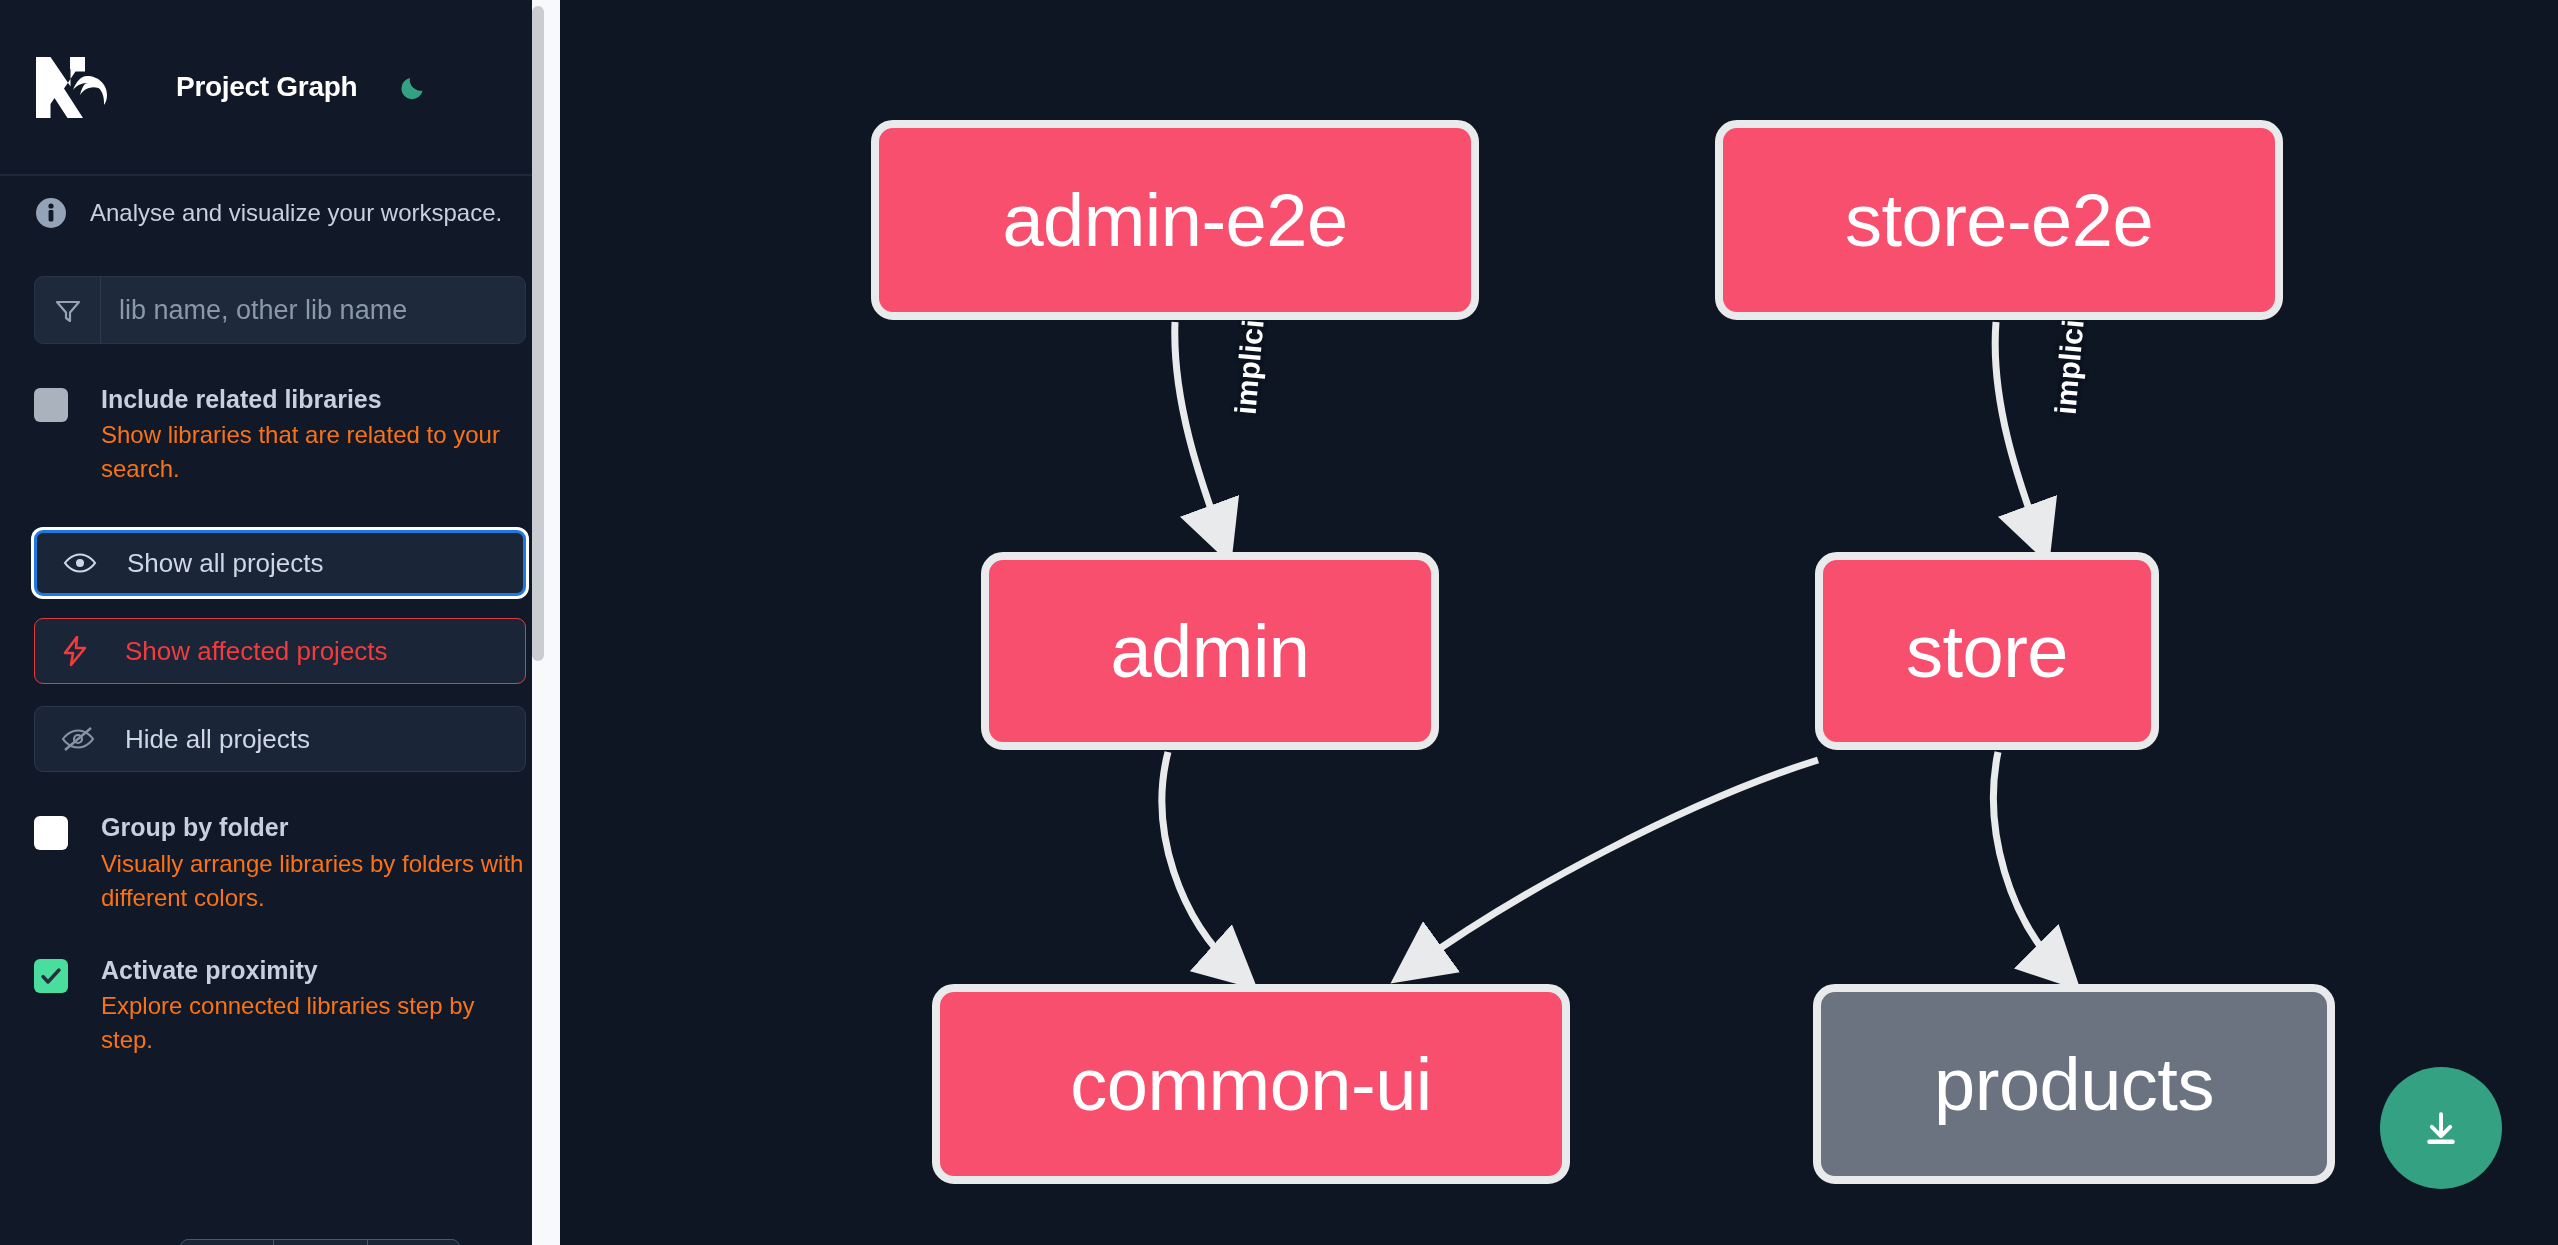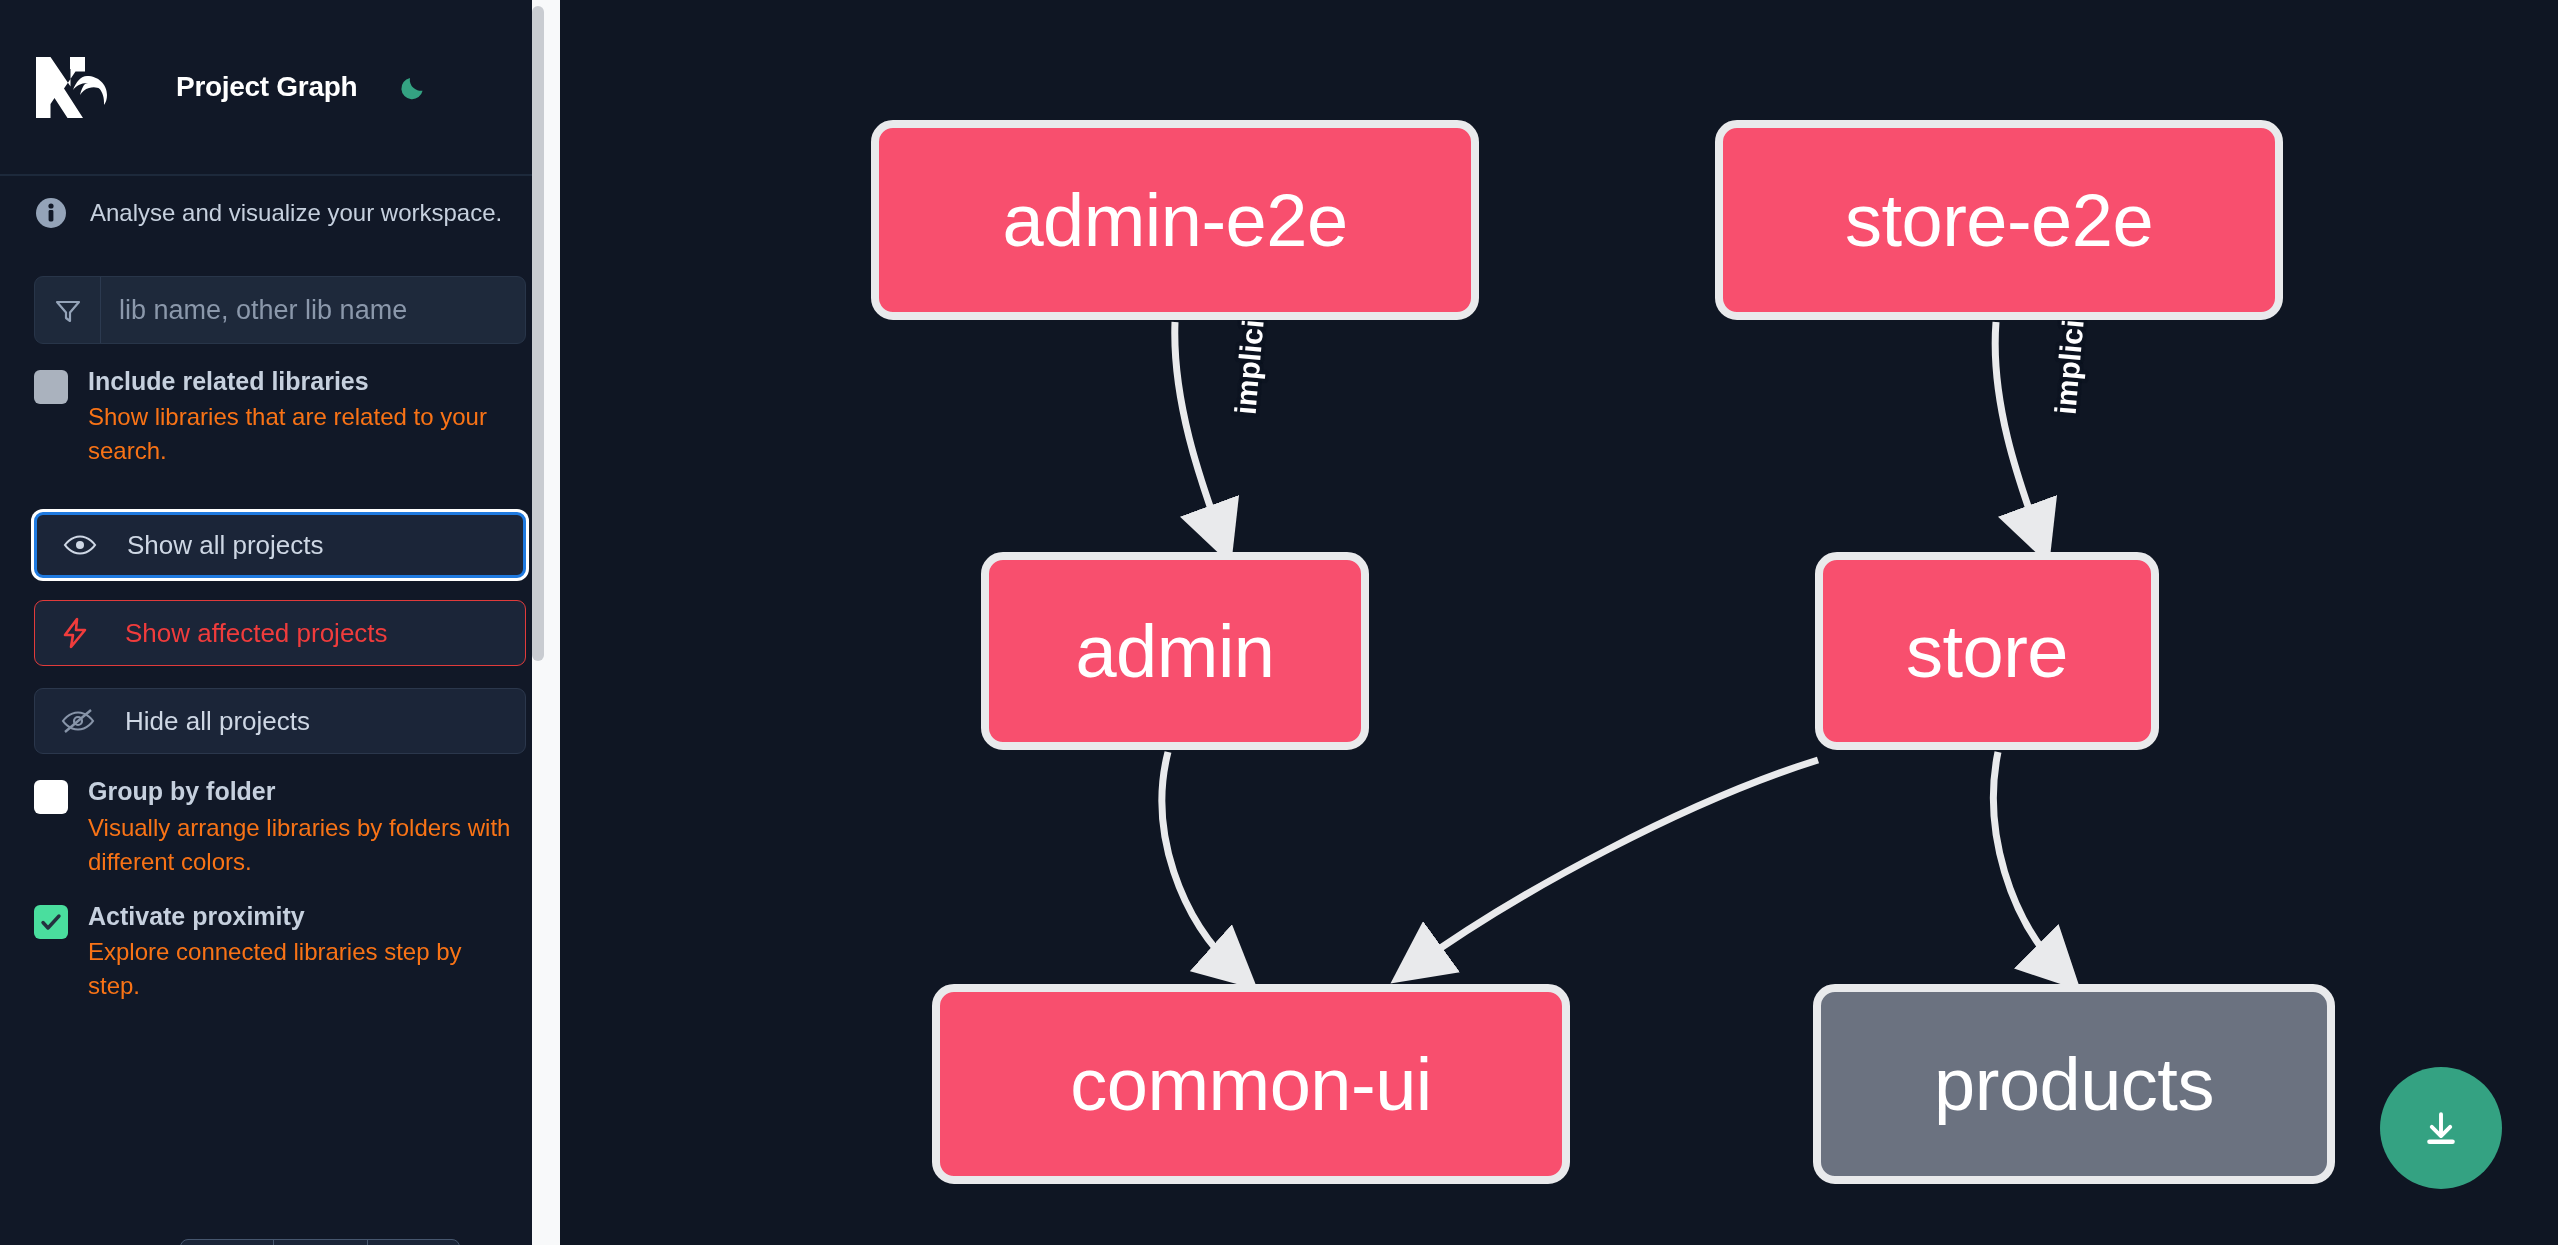--- a/index.html
+++ b/index.html
@@ -62,21 +62,21 @@
   }
   .search-input {
     flex: 1; height: 100%;
     background: transparent; border: none; outline: none;
     color: #fdba74; font-size: 27px;
     font-family: "Liberation Sans", sans-serif;
     padding-left: 18px;
   }
   .search-input::placeholder { color: #8b98ab; }
 
-  .opt { display: flex; padding: 0 34px; margin-top: 22px; }
+  .opt { display: flex; padding: 0 34px; margin-top: 40px; gap: 13px; }
   .cbox {
     width: 34px; height: 34px; flex: 0 0 34px;
     border-radius: 6px; margin-top: 4px;
     display: flex; align-items: center; justify-content: center;
   }
   .cbox.gray { background: #aab2be; }
   .cbox.white { background: #ffffff; }
   .cbox.green { background: #4ade9e; }
   .opt-body { margin-left: 20px; }
   .opt-title { font-size: 25px; font-weight: 700; color: #c6d0de; line-height: 1.25; }
@@ -285,21 +285,21 @@
       <path d="M608 752 C 588 830, 620 920, 678 972" fill="none" stroke="#e9eaec" stroke-width="7" marker-end="url(#ah)"></path>
       <path d="M1258 760 C 1130 800, 960 890, 852 968" fill="none" stroke="#e9eaec" stroke-width="7" marker-end="url(#ah)"></path>
       <path d="M1438 752 C 1422 830, 1450 920, 1502 972" fill="none" stroke="#e9eaec" stroke-width="7" marker-end="url(#ah)"></path>
     </svg>
 
     <div class="elabel" style="left:600px; top:345px; width:180px; text-align:center; transform: rotate(-85deg);">implicit</div>
     <div class="elabel" style="left:1420px; top:345px; width:180px; text-align:center; transform: rotate(-85deg);">implicit</div>
 
     <div class="node pink" style="left:311px; top:120px; width:608px; height:200px;">admin-e2e</div>
     <div class="node pink" style="left:1155px; top:120px; width:568px; height:200px;">store-e2e</div>
-    <div class="node pink" style="left:421px; top:552px; width:388px; height:198px;">admin</div>
+    <div class="node pink" style="left:421px; top:552px; width:458px; height:198px;">admin</div>
     <div class="node pink" style="left:1255px; top:552px; width:344px; height:198px;">store</div>
     <div class="node pink" style="left:372px; top:984px; width:638px; height:200px;">common-ui</div>
     <div class="node gray" style="left:1253px; top:984px; width:522px; height:200px;">products</div>
 
     <div class="dl-btn">
       <svg viewBox="0 0 40 40" width="46" height="46" aria-hidden="true">
         <line x1="20" y1="8" x2="20" y2="26" stroke="#ffffff" stroke-width="3.4" stroke-linecap="round"></line>
         <path d="M12 19l8 8 8-8" fill="none" stroke="#ffffff" stroke-width="3.4" stroke-linecap="round" stroke-linejoin="round"></path>
         <line x1="10" y1="32" x2="30" y2="32" stroke="#ffffff" stroke-width="4" stroke-linecap="round"></line>
       </svg>

